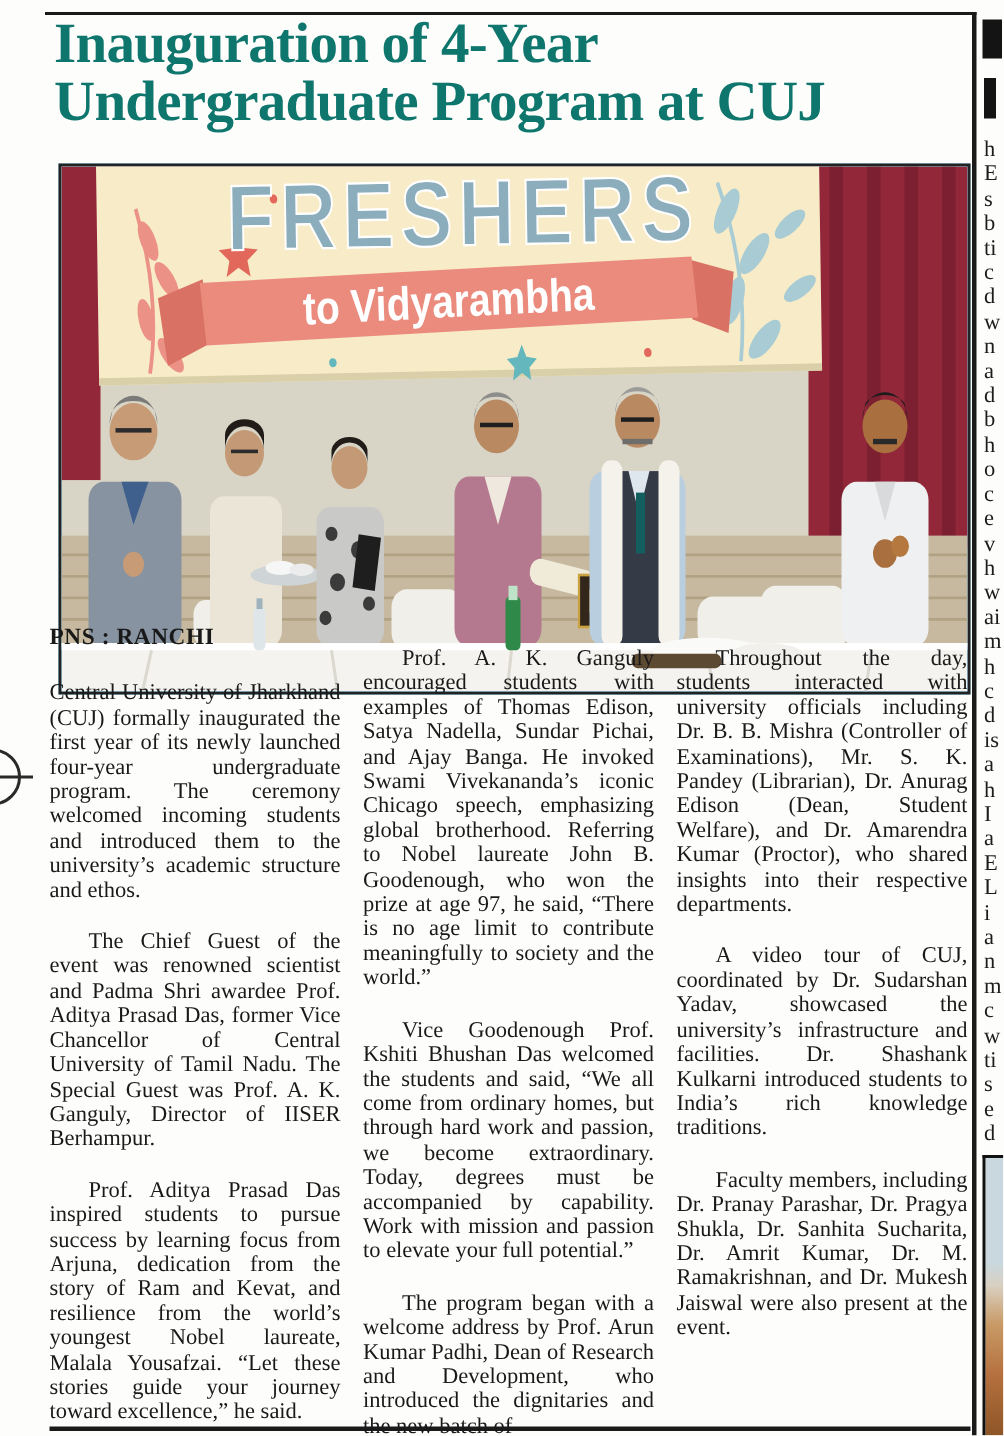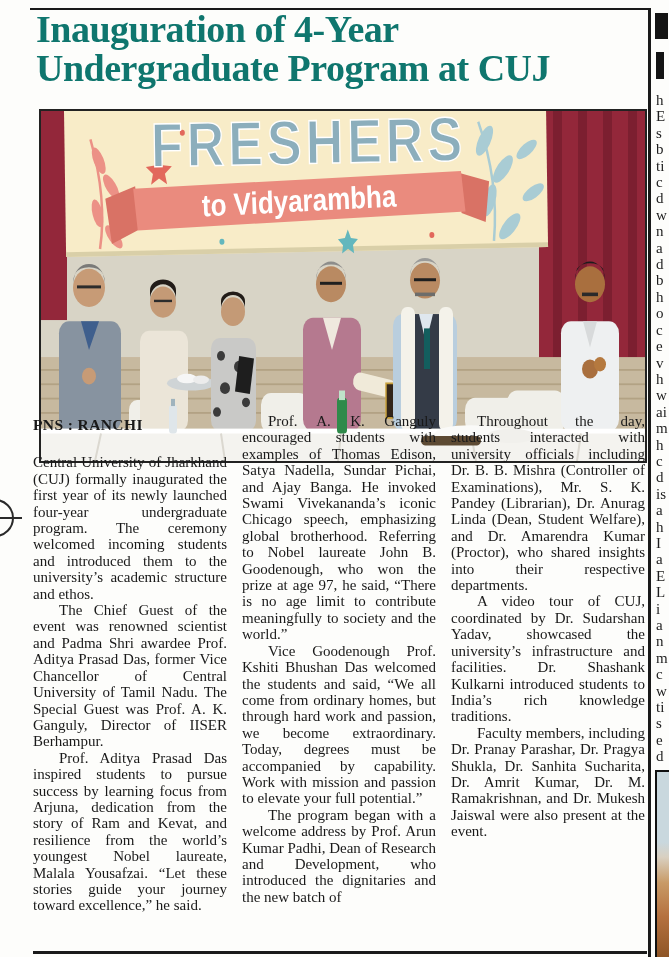--- a/index.html
+++ b/index.html
@@ -27,21 +27,21 @@
   }
   .photo svg{display:block;width:100%;height:100%;}
   
   .columns{
     left:33px;top:413px;width:612px;height:545px;
     display:flex;gap:15px;overflow:hidden;
   }
   .col{width:194px;flex:0 0 194px;font-size:15px;line-height:16.4px;text-align:justify;}
   .byline{font-weight:700;font-size:15.5px;letter-spacing:.4px;margin:4px 0 21px 0;}
   .para{margin:0;}
-  .para.indent{text-indent:26px;}
+  .para.indent{text-indent:26px;margin-top:18px;}
   
   .regmark{left:-24px;top:496px;width:48px;height:48px;}
   
   .edge-strip{left:654px;top:0;width:15px;height:957px;overflow:hidden;background:#fdfdfb;}
   .edge-frag-a{position:absolute;left:1px;top:13px;width:13px;height:26px;background:#141414;}
   .edge-frag-b{position:absolute;left:2px;top:52px;width:8px;height:27px;background:#141414;}
   .edge-fragments{
     position:absolute;left:2px;top:92px;width:30px;
     font-size:15px;line-height:16.4px;white-space:pre-line;color:#1c1c1c;
   }
@@ -225,21 +225,21 @@
         <p class="para indent">The Chief Guest of the event was renowned scientist and Padma Shri awardee Prof. Aditya Prasad Das, former Vice Chancellor of Central University of Tamil Nadu. The Special Guest was Prof. A. K. Ganguly, Director of IISER Berhampur.</p>
         <p class="para indent">Prof. Aditya Prasad Das inspired students to pursue success by learning focus from Arjuna, dedication from the story of Ram and Kevat, and resilience from the world’s youngest Nobel laureate, Malala Yousafzai. “Let these stories guide your journey toward excellence,” he said.</p>
       </div>
   </div>
   <div class="col">
       <p class="para indent">Prof. A. K. Ganguly encouraged students with examples of Thomas Edison, Satya Nadella, Sundar Pichai, and Ajay Banga. He invoked Swami Vivekananda’s iconic Chicago speech, emphasizing global brotherhood. Referring to Nobel laureate John B. Goodenough, who won the prize at age 97, he said, “There is no age limit to contribute meaningfully to society and the world.”</p>
       <p class="para indent">Vice Goodenough Prof. Kshiti Bhushan Das welcomed the students and said, “We all come from ordinary homes, but through hard work and passion, we become extraordinary. Today, degrees must be accompanied by capability. Work with mission and passion to elevate your full potential.”</p>
       <p class="para indent">The program began with a welcome address by Prof. Arun Kumar Padhi, Dean of Research and Development, who introduced the dignitaries and the new batch of</p>
     </div>
   <div class="col">
-      <p class="para indent">Throughout the day, students interacted with university officials including Dr. B. B. Mishra (Controller of Examinations), Mr. S. K. Pandey (Librarian), Dr. Anurag Linda (Dean, Student Welfare), and Dr. Amarendra Kumar (Proctor), who shared insights into their respective departments.</p>
+      <p class="para indent">Throughout the day, students interacted with university officials including Dr. B. B. Mishra (Controller of Examinations), Mr. S. K. Pandey (Librarian), Dr. Anurag Edison (Dean, Student Welfare), and Dr. Amarendra Kumar (Proctor), who shared insights into their respective departments.</p>
       <p class="para indent">A video tour of CUJ, coordinated by Dr. Sudarshan Yadav, showcased the university’s infrastructure and facilities. Dr. Shashank Kulkarni introduced students to India’s rich knowledge traditions.</p>
       <p class="para indent">Faculty members, including Dr. Pranay Parashar, Dr. Pragya Shukla, Dr. Sanhita Sucharita, Dr. Amrit Kumar, Dr. M. Ramakrishnan, and Dr. Mukesh Jaiswal were also present at the event.</p>
     </div>
 </div>
 
 <svg class="abs regmark" viewBox="0 0 48 48">
   <circle cx="19" cy="22" r="18" fill="none" stroke="#2a2a2a" stroke-width="2"></circle>
   <line x1="0" y1="22" x2="46" y2="22" stroke="#2a2a2a" stroke-width="2"></line>
   <line x1="19" y1="3" x2="19" y2="41" stroke="#2a2a2a" stroke-width="2"></line>
 </svg>

